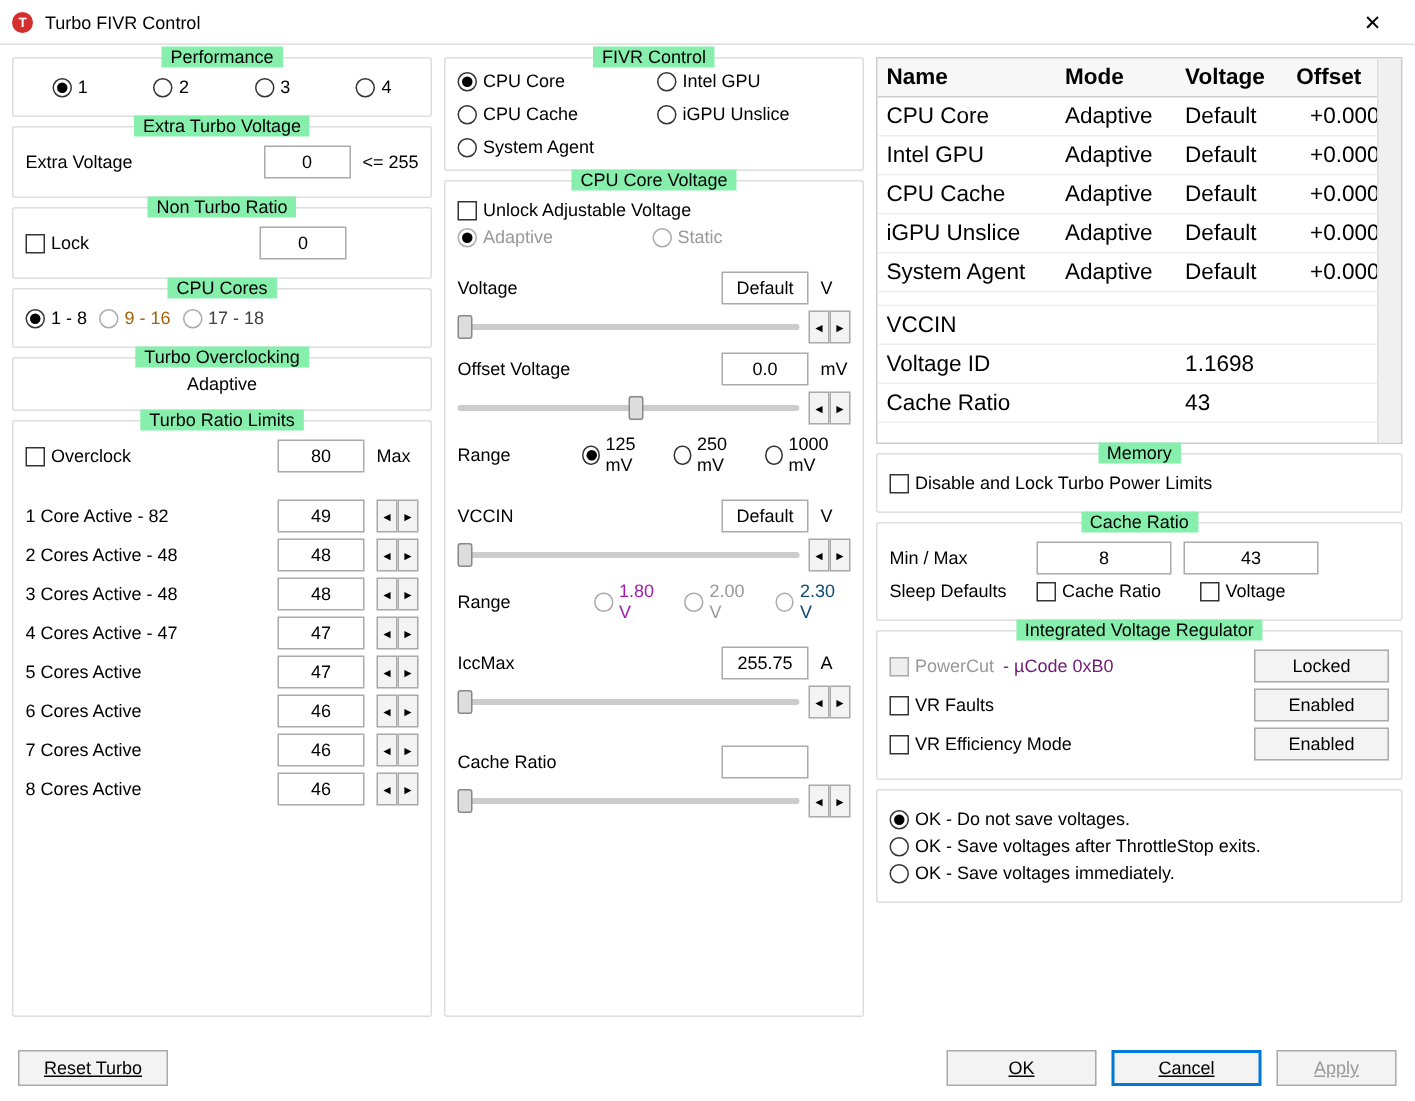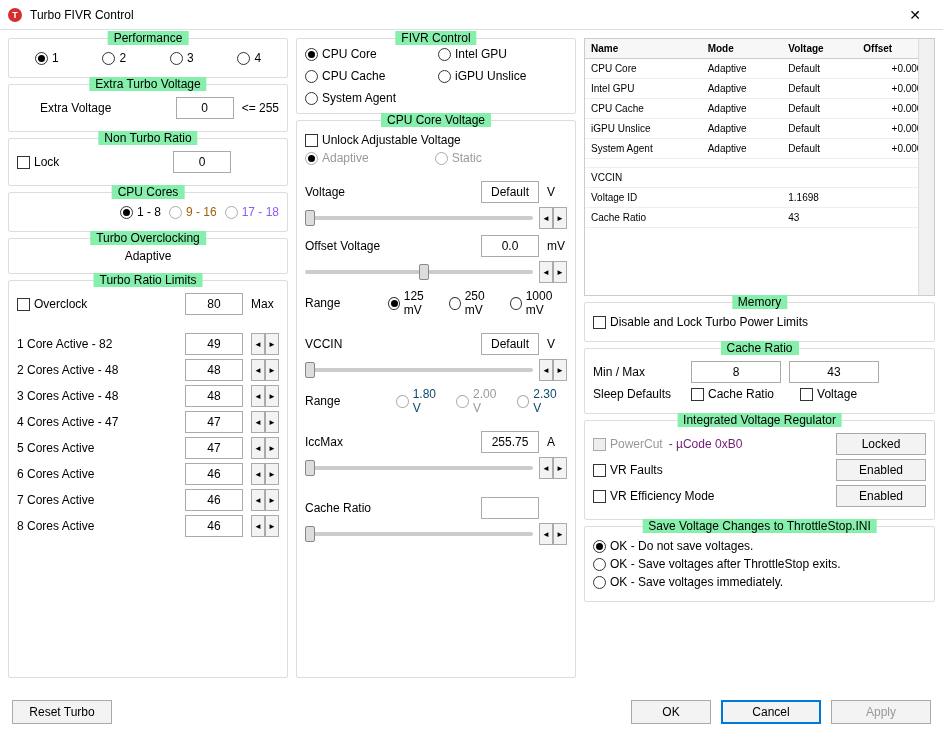--- a/index.html
+++ b/index.html
@@ -30,33 +30,33 @@
 .spinner { display: flex; }
 .spinner button { width: 14px; height: 22px; border: 1px solid #aaa; background: #f3f3f3; font-size: 8px; padding:0; cursor:pointer;}
 .slider-row { display:flex; align-items:center; gap:6px; margin:2px 0 6px 0;}
 .slider { flex:1; height:4px; background:#ccc; position:relative; border-radius:2px;}
 .slider .thumb { position:absolute; top:-6px; width:10px; height:16px; background:#ddd; border:1px solid #888; border-radius:2px; }
 .btn { border:1px solid #aaa; background:#f3f3f3; height:24px; cursor:pointer; padding:0 12px;}
 .btn:disabled, .btn.disabled { color:#999; }
 .btn.default { border:2px solid #0078d7; }
 .footer { position:absolute; bottom:10px; left:12px; right:12px; display:flex; justify-content:space-between; }
 .footer .grp { display:flex; gap:10px;}
-.footer .btn { width:85px; }
+.footer .btn { width:85px;text-decoration:underline; }
 table { width:100%; border-collapse:collapse; }
-th, td { text-align:left; padding:4px 6px; font-size:10px; border-bottom:1px solid #eee; }
+th, td { text-align:left; padding:4px 6px; font-size:15px; border-bottom:1px solid #eee; }
 .table-wrap { border:1px solid #ccc; height:258px; overflow:auto; position:relative;}
 th { position:sticky; top:0; background:#f7f7f7; border-bottom:1px solid #ccc; }
 .scroll-y-fake { position:absolute; right:0; top:0; bottom:0; width:16px; background:#f0f0f0; border-left:1px solid #ddd;}
 .turbo-row { display:flex; align-items:center; gap:8px; margin:4px 0;}
 .turbo-row .label { width:110px; }
 .ivr-row { display:flex; align-items:center; justify-content:space-between; margin:4px 0;}
 .status-btn { border:1px solid #aaa; background:#f3f3f3; width:90px; height:22px; text-align:center; line-height:20px;}
 .section-label { text-align:center; margin:2px 0;}
 .unit { width:20px; }
-.fill { flex:1;margin-left:23px; }
+.fill { flex:1; }
 .col2 fieldset .row-label { width:85px; display:inline-block;}
 </style>
 </head>
 <body>
 
 <div class="titlebar">
   <div class="icon">T</div>
   <div class="title">Turbo FIVR Control</div>
   <div class="close">✕</div>
 </div>
@@ -103,32 +103,32 @@
             <span>Lock</span>
           </span>
         <span class="fill"></span>
         <input type="text" value="0" style="">
         <span style="width:40px"></span>
       </div>
     </fieldset>
 
     <fieldset>
       <div class="legend">CPU Cores</div>
-      <div class="row" id="core-opts" style="justify-content:flex-end;">
+      <div class="row" id="core-opts" style="justify-content:flex-start;">
           <span class="radio checked">
             <span class="dot"></span>
             <span style="">1 - 8</span>
           </span>
           <span class="radio disabled">
             <span class="dot"></span>
             <span style="color:#a16207">9 - 16</span>
           </span>
           <span class="radio disabled">
             <span class="dot"></span>
-            <span style="color:#8b5cf6">17 - 18</span>
+            <span style="color:#404040">17 - 18</span>
           </span>
         </div>
     </fieldset>
 
     <fieldset>
       <div class="legend">Turbo Overclocking</div>
       <div class="section-label">Adaptive</div>
     </fieldset>
 
     <fieldset style="flex:1;">
@@ -333,21 +333,21 @@
             <button>◄</button>
             <button>►</button>
           </div>
         </div>
 
       <div class="row">
           <span class="row-label">Range</span>
           <span id="vrange-opts" style="display:flex;gap:10px;">
             <span class="radio disabled">
               <span class="dot"></span>
-              <span style="color:#0c4a6e">1.80 V</span>
+              <span style="color:#a21caf">1.80 V</span>
             </span>
             <span class="radio disabled">
               <span class="dot"></span>
               <span style="color:#999">2.00 V</span>
             </span>
             <span class="radio disabled">
               <span class="dot"></span>
               <span style="color:#0c4a6e">2.30 V</span>
             </span>
           </span>
@@ -511,21 +511,20 @@
       <div class="ivr-row">
         <span class="checkbox">
             <span class="box"></span>
             <span>VR Efficiency Mode</span>
           </span>
         <div class="status-btn">Enabled</div>
       </div>
     </fieldset>
 
     <fieldset>
-      <div class="legend">Save Voltage Changes to ThrottleStop.INI</div>
       <div id="save-opts">
           <div class="row">
             <span class="radio checked">
               <span class="dot"></span>
               <span>OK - Do not save voltages.</span>
             </span>
           </div>
           <div class="row">
             <span class="radio">
               <span class="dot"></span>
@@ -541,17 +540,17 @@
         </div>
     </fieldset>
   </div>
 </div>
 
 <div class="footer">
   <div class="grp">
     <button class="btn" style="width:100px">Reset Turbo</button>
   </div>
   <div class="grp">
-    <button class="btn" style="width:80px">OK</button>
+    <button class="btn" style="width:100px">OK</button>
     <button class="btn default" style="width:100px">Cancel</button>
-    <button class="btn disabled" style="width:100px">Apply</button>
+    <button class="btn disabled" style="width:80px">Apply</button>
   </div>
 </div>
 
 </body></html>

